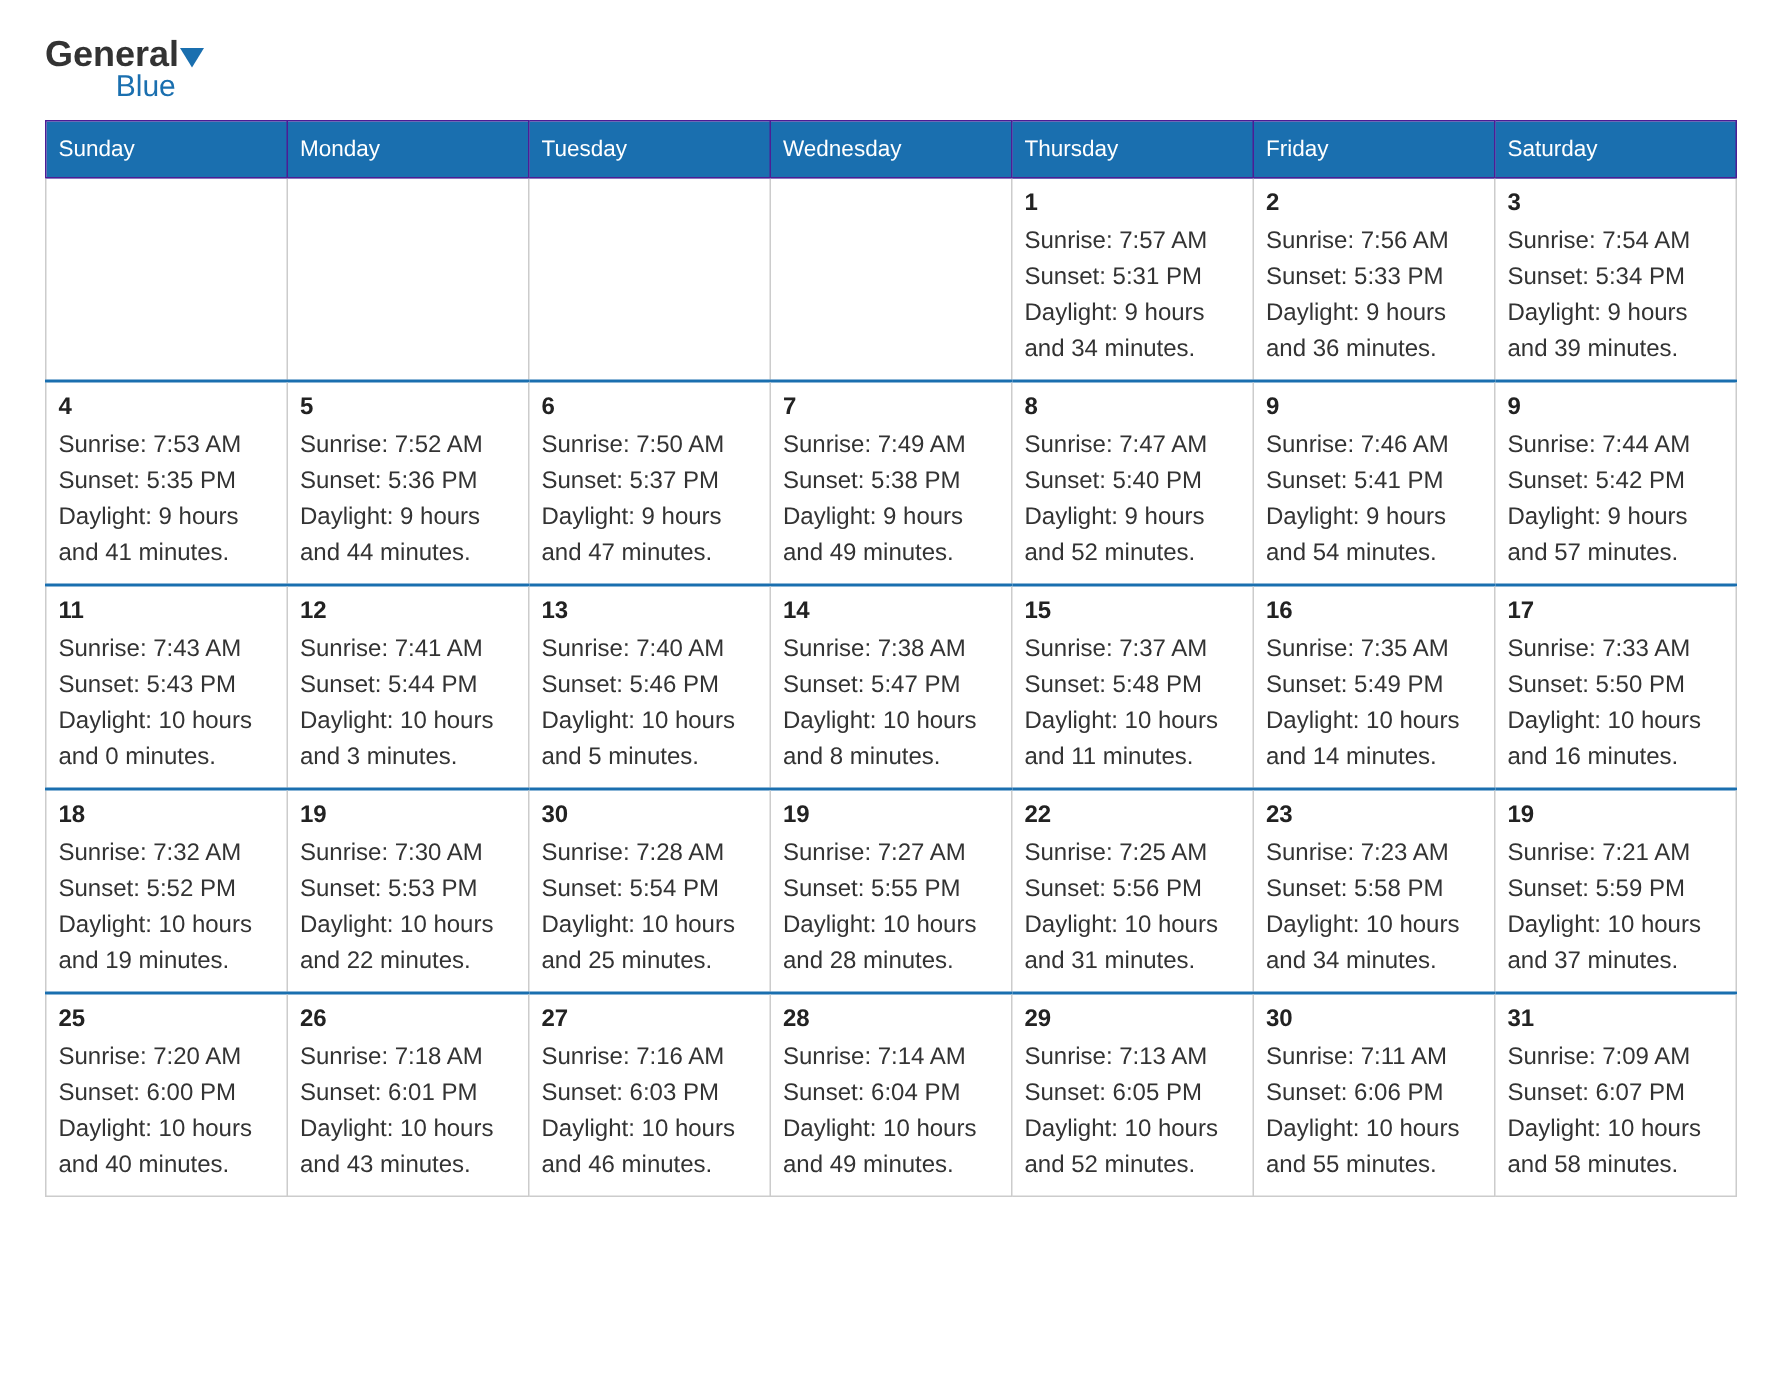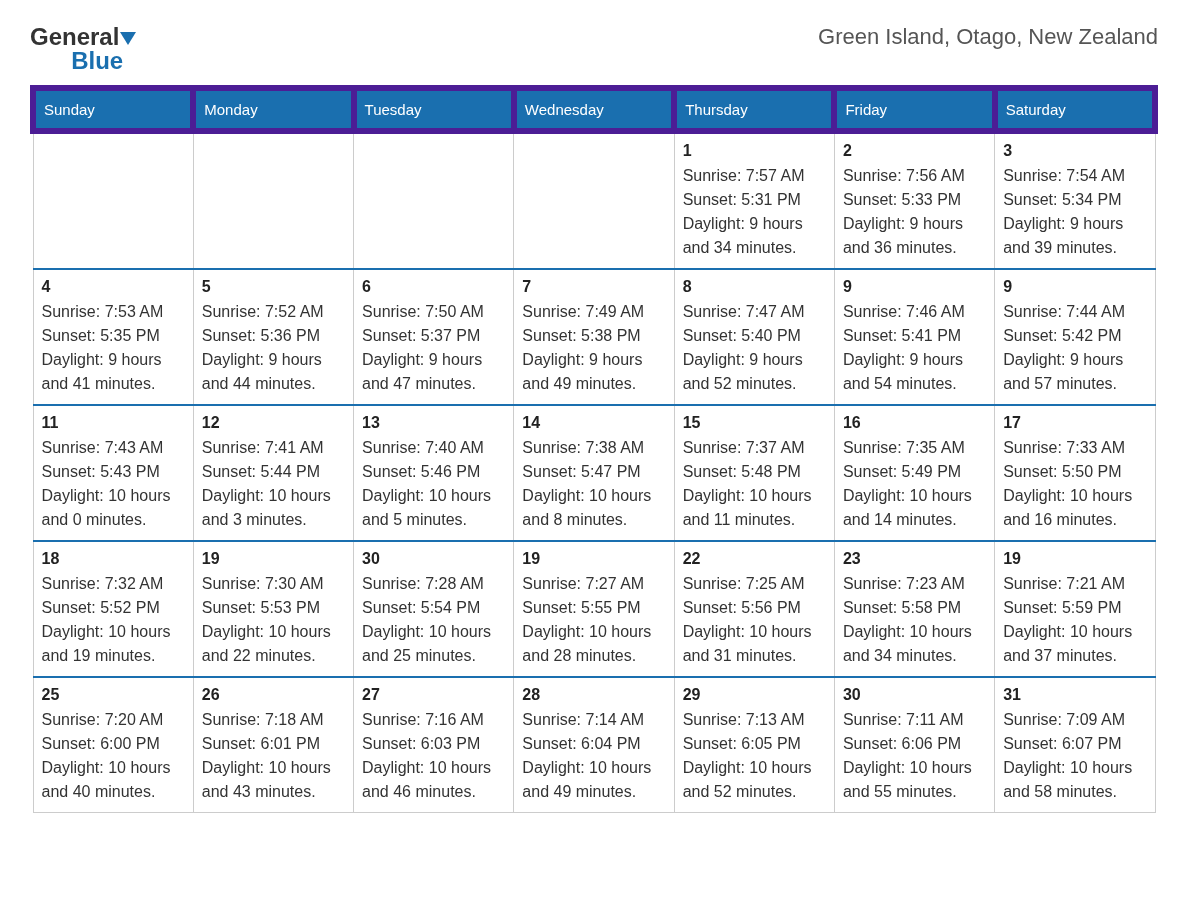--- a/index.html
+++ b/index.html
@@ -41,21 +41,21 @@
       border-collapse: collapse;
       margin-top: 8px;
     }
     .calendar th {
       background-color: #1a6faf;
       color: #fff;
       font-size: 15px;
       font-weight: normal;
       padding: 10px 8px;
       text-align: left;
-      border: 6px solid #4c1d95;
+      border: 1px solid #4c1d95;
     }
     .calendar td {
       border: 1px solid #ccc;
       vertical-align: top;
       padding: 8px 8px;
       width: 14.28%;
       min-height: 110px;
       height: 110px;
     }
     .day-number {
@@ -78,24 +78,23 @@
   </style>
 </head>
 <body>
 
 <div class="header">
   <div class="logo">
     <div style="display:flex; align-items:center; line-height:1;">
       <span style="font-size:24px; font-weight:bold; color:#333;">General</span>
       <span style="display:inline-block; width:0; height:0; border-left:8px solid transparent; border-right:8px solid transparent; border-top:13px solid #1a6faf; margin-left:1px; margin-bottom:-2px;"></span>
     </div>
-    <span style="font-size:24px; font-weight:bold; color:#1a6faf; margin-top:-2px;margin-left:28px;">Blue</span>
+    <span style="font-size:20px; font-weight:normal; color:#1a6faf; margin-top:-2px;margin-left:28px;">Blue</span>
   </div>
   <div class="header-right">
-    <div class="location">Green Island, Otago, New Zealand</div>
   </div>
 </div>
 
 <table class="calendar">
   <thead>
     <tr>
     <th>Sunday</th>
         <th>Monday</th>
         <th>Tuesday</th>
         <th>Wednesday</th>

